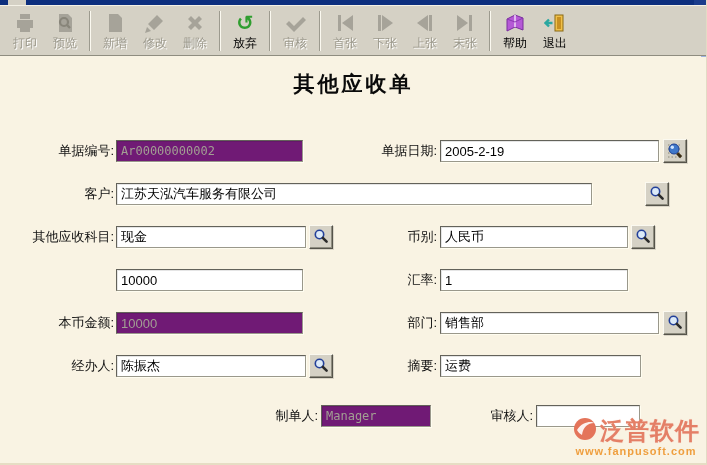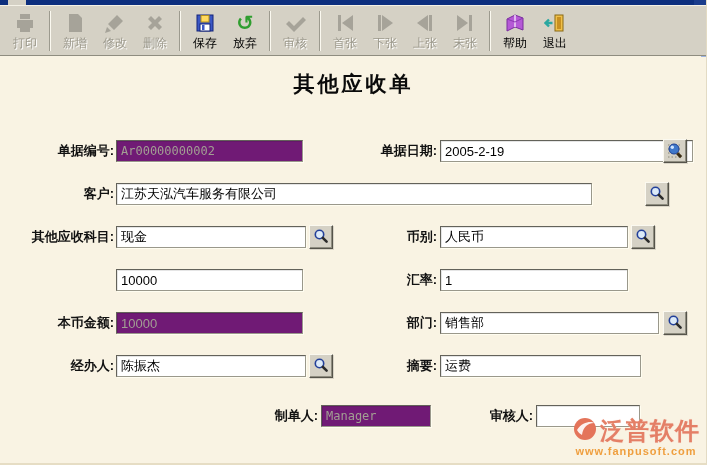--- a/index.html
+++ b/index.html
@@ -33,21 +33,21 @@
   .tb-sep { width:2px; height:40px; border-left:1px solid #9c9a8e; border-right:1px solid #fbf9f0; margin:0 4px; }
   .glyph-green { color:#2f9e2f; font-size:21px; font-weight:bold; line-height:21px; }
 
   
   .form-title {
     position:absolute; top:70px; left:0; width:707px; text-align:center;
     font-size:21px; font-weight:bold; color:#0a0a0a; letter-spacing:3px;
   }
   .fl { 
     position:absolute; height:22px; line-height:22px; text-align:right;
-    font-size:13px; font-weight:bold; color:#111; white-space:nowrap;
+    font-size:13px; font-weight:normal; color:#111; white-space:nowrap;
   }
   .fi { 
     position:absolute; height:22px; background:#ffffff; color:#000;
     border:1px solid #63625a; border-bottom-color:#9a988b; border-right-color:#9a988b;
     box-shadow:1px 1px 0 #fffdf0, inset 1px 1px 0 rgba(0,0,0,0.10);
     font-size:13px; padding:1px 4px; font-family:"Liberation Sans","DejaVu Sans",sans-serif;
   }
   .fi:disabled, .fi.dim { color:#a29f93; background:#701a75; }
   .fi.mono { font-family:"DejaVu Sans Mono","Liberation Mono",monospace; font-size:12px; }
   .lookup-btn {
@@ -76,27 +76,37 @@
   <div class="toolbar">
 
     <div class="tb-btn disabled">
       <span class="ic">
         <svg width="22" height="22" viewBox="0 0 22 22">
             <path fill="#a6a399" d="M6 2h10v5H6z M3 8h16v8H3z M6 13h10v7H6z"></path>
           </svg>
       </span>
       <span class="lbl">打印</span>
     </div>
-
-    <div class="tb-sep"></div>
-
     <div class="tb-btn disabled">
       <span class="ic">
         <svg width="22" height="22" viewBox="0 0 22 22">
             <path fill="#a6a399" d="M5 2h9l4 4v14H5z"></path>
+            <circle cx="10" cy="10" r="4" fill="none" stroke="#88857a" stroke-width="2.2"></circle>
+            <line x1="13" y1="13" x2="16" y2="16" stroke="#88857a" stroke-width="2.4"></line>
+          </svg>
+      </span>
+      <span class="lbl">预览</span>
+    </div>
+
+    <div class="tb-sep"></div>
+
+    <div class="tb-btn disabled">
+      <span class="ic">
+        <svg width="22" height="22" viewBox="0 0 22 22">
+            <path fill="#a6a399" d="M5 2h9l4 4v14H5z"></path>
           </svg>
       </span>
       <span class="lbl">新增</span>
     </div>
     <div class="tb-btn disabled">
       <span class="ic">
         <svg width="22" height="22" viewBox="0 0 22 22">
             <path fill="#a6a399" d="M13 3l6 6-9 9-6-6z M3 15l4 4-6 2z"></path>
           </svg>
       </span>
@@ -106,31 +116,20 @@
       <span class="ic">
         <svg width="22" height="22" viewBox="0 0 22 22">
             <path fill="#a6a399" d="M4 7l3-3 4 4 4-4 3 3-4 4 4 4-3 3-4-4-4 4-3-3 4-4z"></path>
           </svg>
       </span>
       <span class="lbl">删除</span>
     </div>
 
     <div class="tb-sep"></div>
 
-    <div class="tb-btn">
-      <span class="ic">
-        <svg width="22" height="22" viewBox="0 0 22 22">
-            <rect x="3" y="3" width="16" height="16" fill="#3a57c4" stroke="#14247a"></rect>
-            <rect x="7" y="3.5" width="8" height="6.5" fill="#ffd95e" stroke="#b38f1d"></rect>
-            <rect x="6" y="12" width="10" height="7" fill="#ffffff" stroke="#14247a"></rect>
-            <rect x="8" y="13" width="2.5" height="5" fill="#3a57c4"></rect>
-          </svg>
-      </span>
-      <span class="lbl">保存</span>
-    </div>
     <div class="tb-btn">
       <span class="ic">
           <span class="glyph-green">↺</span>
         </span>
       <span class="lbl">放弃</span>
     </div>
 
     <div class="tb-sep"></div>
 
     <div class="tb-btn disabled">
@@ -200,21 +199,21 @@
       <span class="lbl">退出</span>
     </div>
   </div>
 
   <div class="form-title">其他应收单</div>
 
   <label class="fl" style="left:20px; top:140px; width:94px;">单据编号:</label>
   <input class="fi dim mono" style="left: 116px; top: 140px; width: 187px;" disabled="" value="Ar00000000002">
 
   <label class="fl" style="left:360px; top:140px; width:77px;">单据日期:</label>
-  <input class="fi" style="left: 440px; top: 140px; width: 253px;" value="2005-2-19">
+  <input class="fi" style="left: 440px; top: 140px; width: 219px;" value="2005-2-19">
   <button class="lookup-btn" style="left:663px; top:139px;">
     <span>
       <svg width="18" height="18" viewBox="0 0 18 18">
           <path stroke="#8a8878" stroke-dasharray="1.5,2" d="M2 4h14 M2 8h14 M2 12h14 M2 16h14"></path>
           <circle cx="8" cy="8" r="5" fill="#3f77c9" stroke="#1c3f94"></circle>
           <circle cx="6.3" cy="6.3" r="1.7" fill="#cfe4ff"></circle>
           <rect x="11.6" y="11.2" width="5.5" height="3" fill="#3a2c14" transform="rotate(45 12 12)"></rect>
         </svg>
     </span>
   </button>

